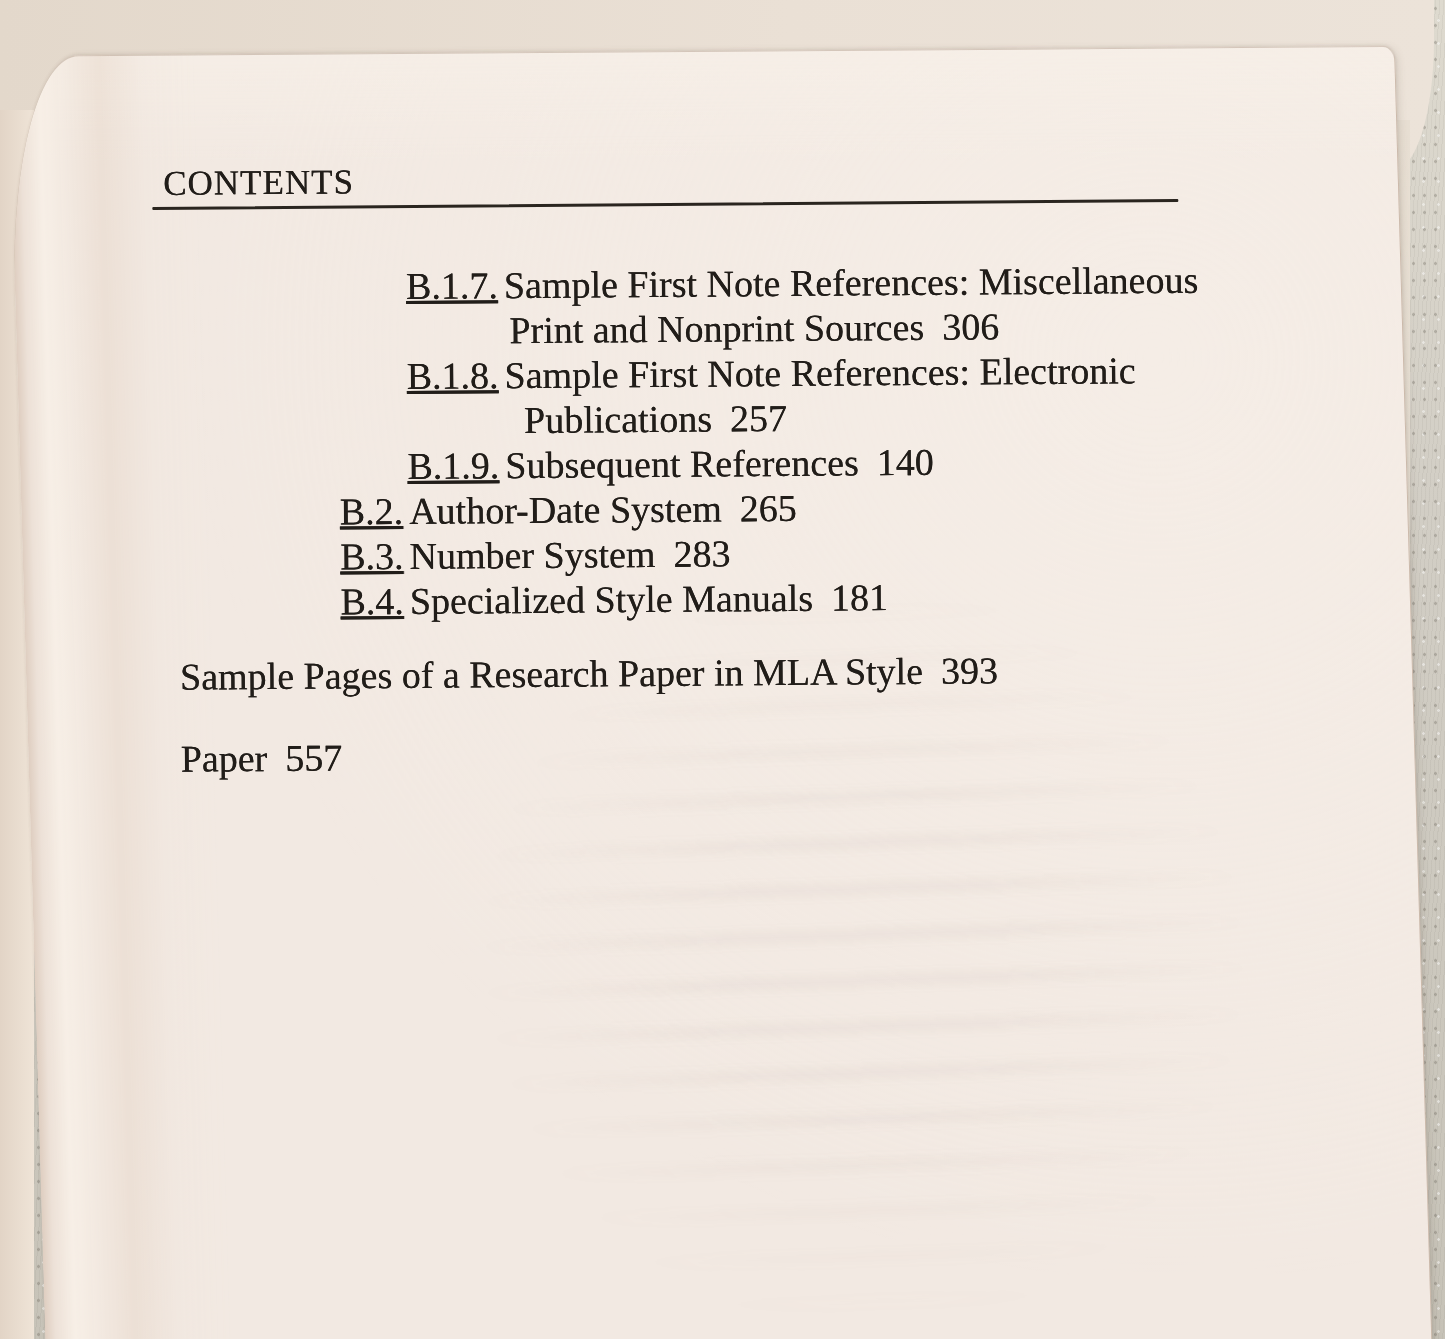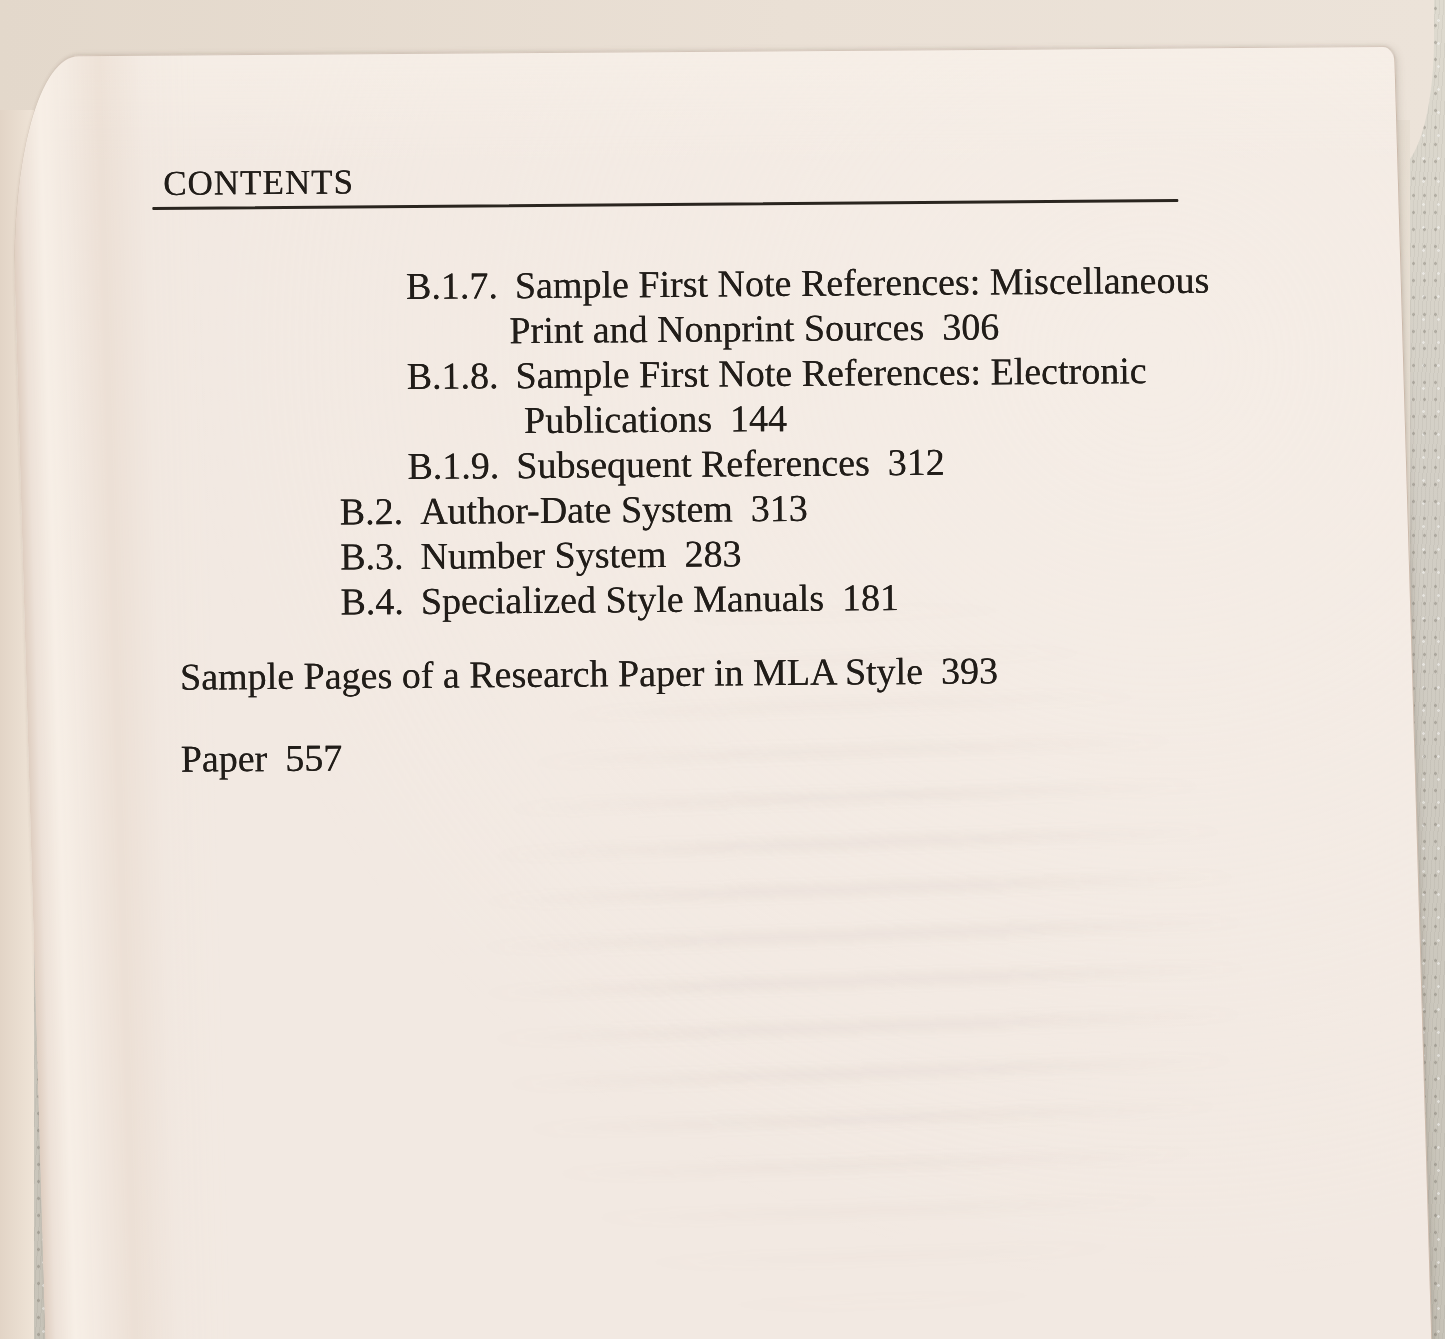--- a/index.html
+++ b/index.html
@@ -115,21 +115,21 @@
     margin-top: 56px;
     font-size: 38px;
     line-height: 45px;
     text-shadow: 0.2px 0 0 currentColor;
   }
   .line { white-space: nowrap; }
   .l-sub   { padding-left: 255px; }  
   .l-cont  { padding-left: 358px; }  
   .l-cont2 { padding-left: 372px; }  
   .l-top   { padding-left: 187px; }  
-  .lab { margin-right: 17px; }
+  .lab { margin-right: 6px; text-decoration: underline; }
   .pg  { margin-left: 18px; text-align: right; }
 
   .extra { font-size: 38px; line-height: 45px; white-space: nowrap;
            padding-left: 26px; text-shadow: 0.2px 0 0 currentColor; }
   .extra-1 { margin-top: 29px; }
   .extra-2 { margin-top: 37px; }
 </style>
 </head>
 <body>
 
@@ -145,25 +145,25 @@
 
   <div class="heading">CONTENTS</div>
   <div class="rule"></div>
 
   <div class="toc">
 
     <div class="line l-sub"><span class="lab">B.1.7.</span><span>Sample First Note References: Miscellaneous</span></div>
     <div class="line l-cont"><span>Print and Nonprint Sources</span><span class="pg">306</span></div>
 
     <div class="line l-sub"><span class="lab">B.1.8.</span><span>Sample First Note References: Electronic</span></div>
-    <div class="line l-cont2"><span>Publications</span><span class="pg">144</span></div>
+    <div class="line l-cont2"><span>Publications</span><span class="pg">257</span></div>
 
-    <div class="line l-sub"><span class="lab">B.1.9.</span><span>Subsequent References</span><span class="pg">312</span></div>
+    <div class="line l-sub"><span class="lab">B.1.9.</span><span>Subsequent References</span><span class="pg">140</span></div>
 
-    <div class="line l-top"><span class="lab">B.2.</span><span>Author-Date System</span><span class="pg">313</span></div>
+    <div class="line l-top"><span class="lab">B.2.</span><span>Author-Date System</span><span class="pg">265</span></div>
 
     <div class="line l-top"><span class="lab">B.3.</span><span>Number System</span><span class="pg">283</span></div>
 
     <div class="line l-top"><span class="lab">B.4.</span><span>Specialized Style Manuals</span><span class="pg">181</span></div>
 
   </div>
 
   <div class="extra extra-1"><span>Sample Pages of a Research Paper in MLA Style</span><span class="pg">393</span></div>
 
   <div class="extra extra-2"><span>Paper</span><span class="pg">557</span></div>

